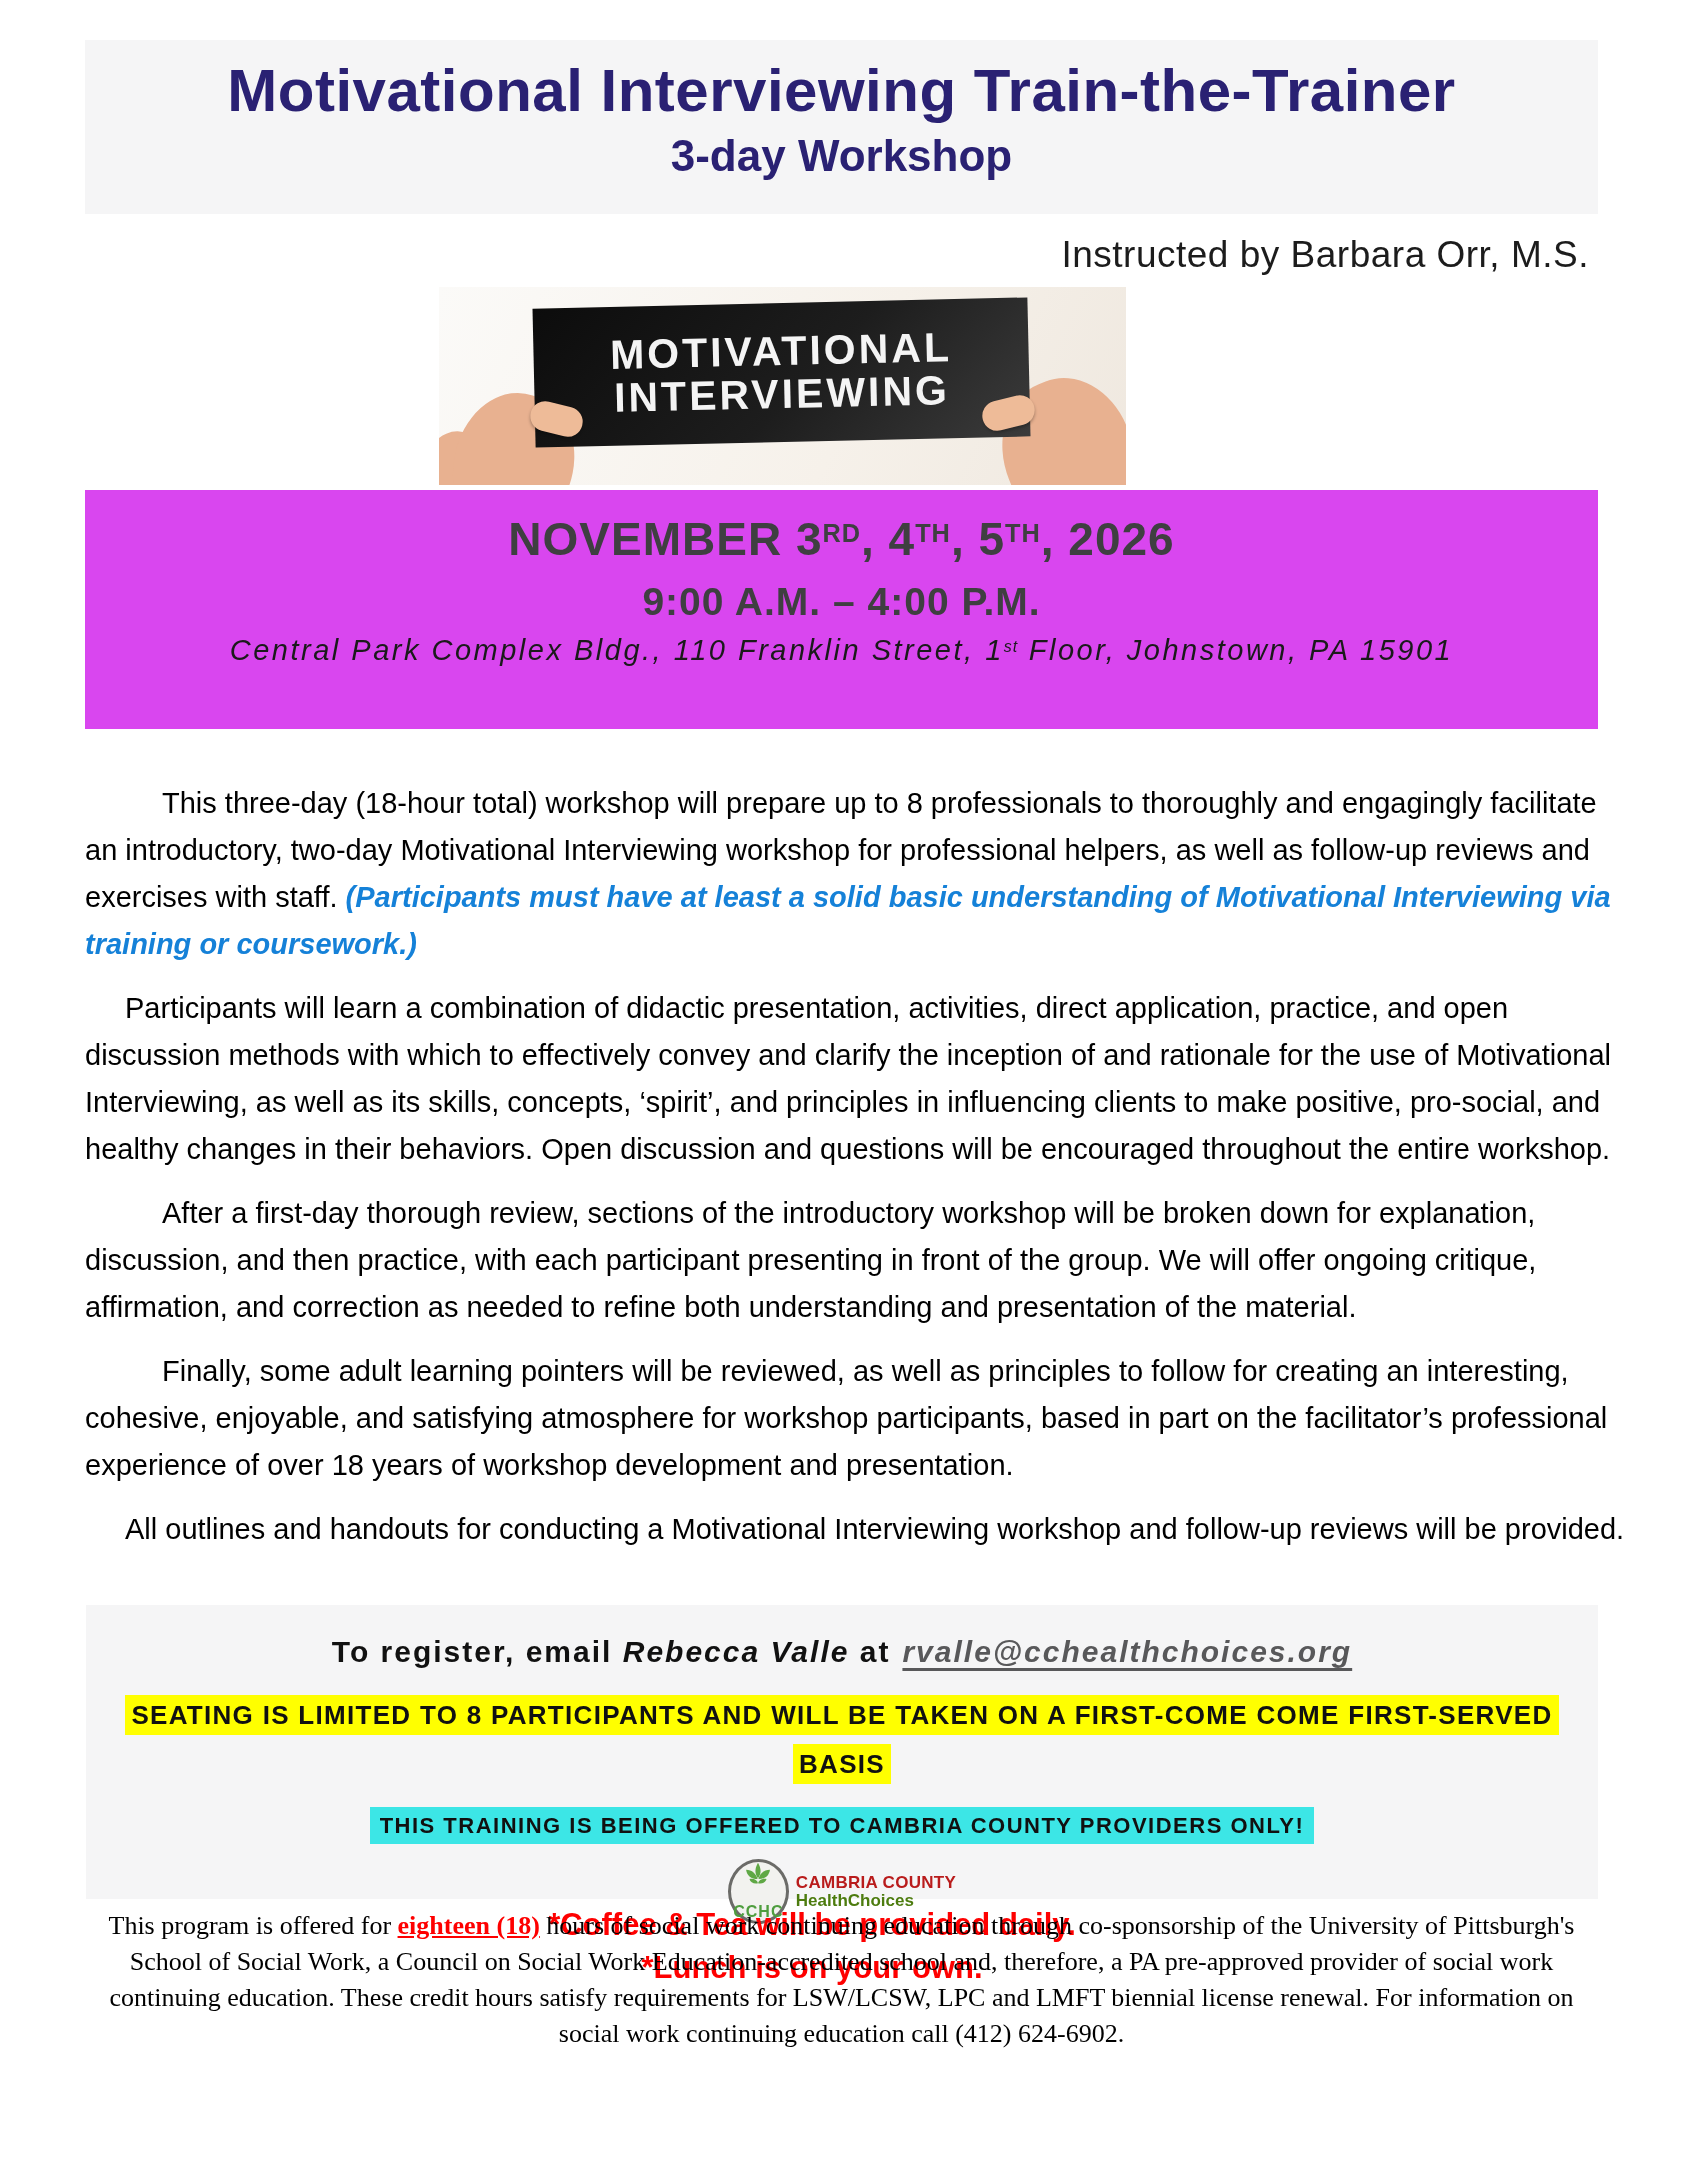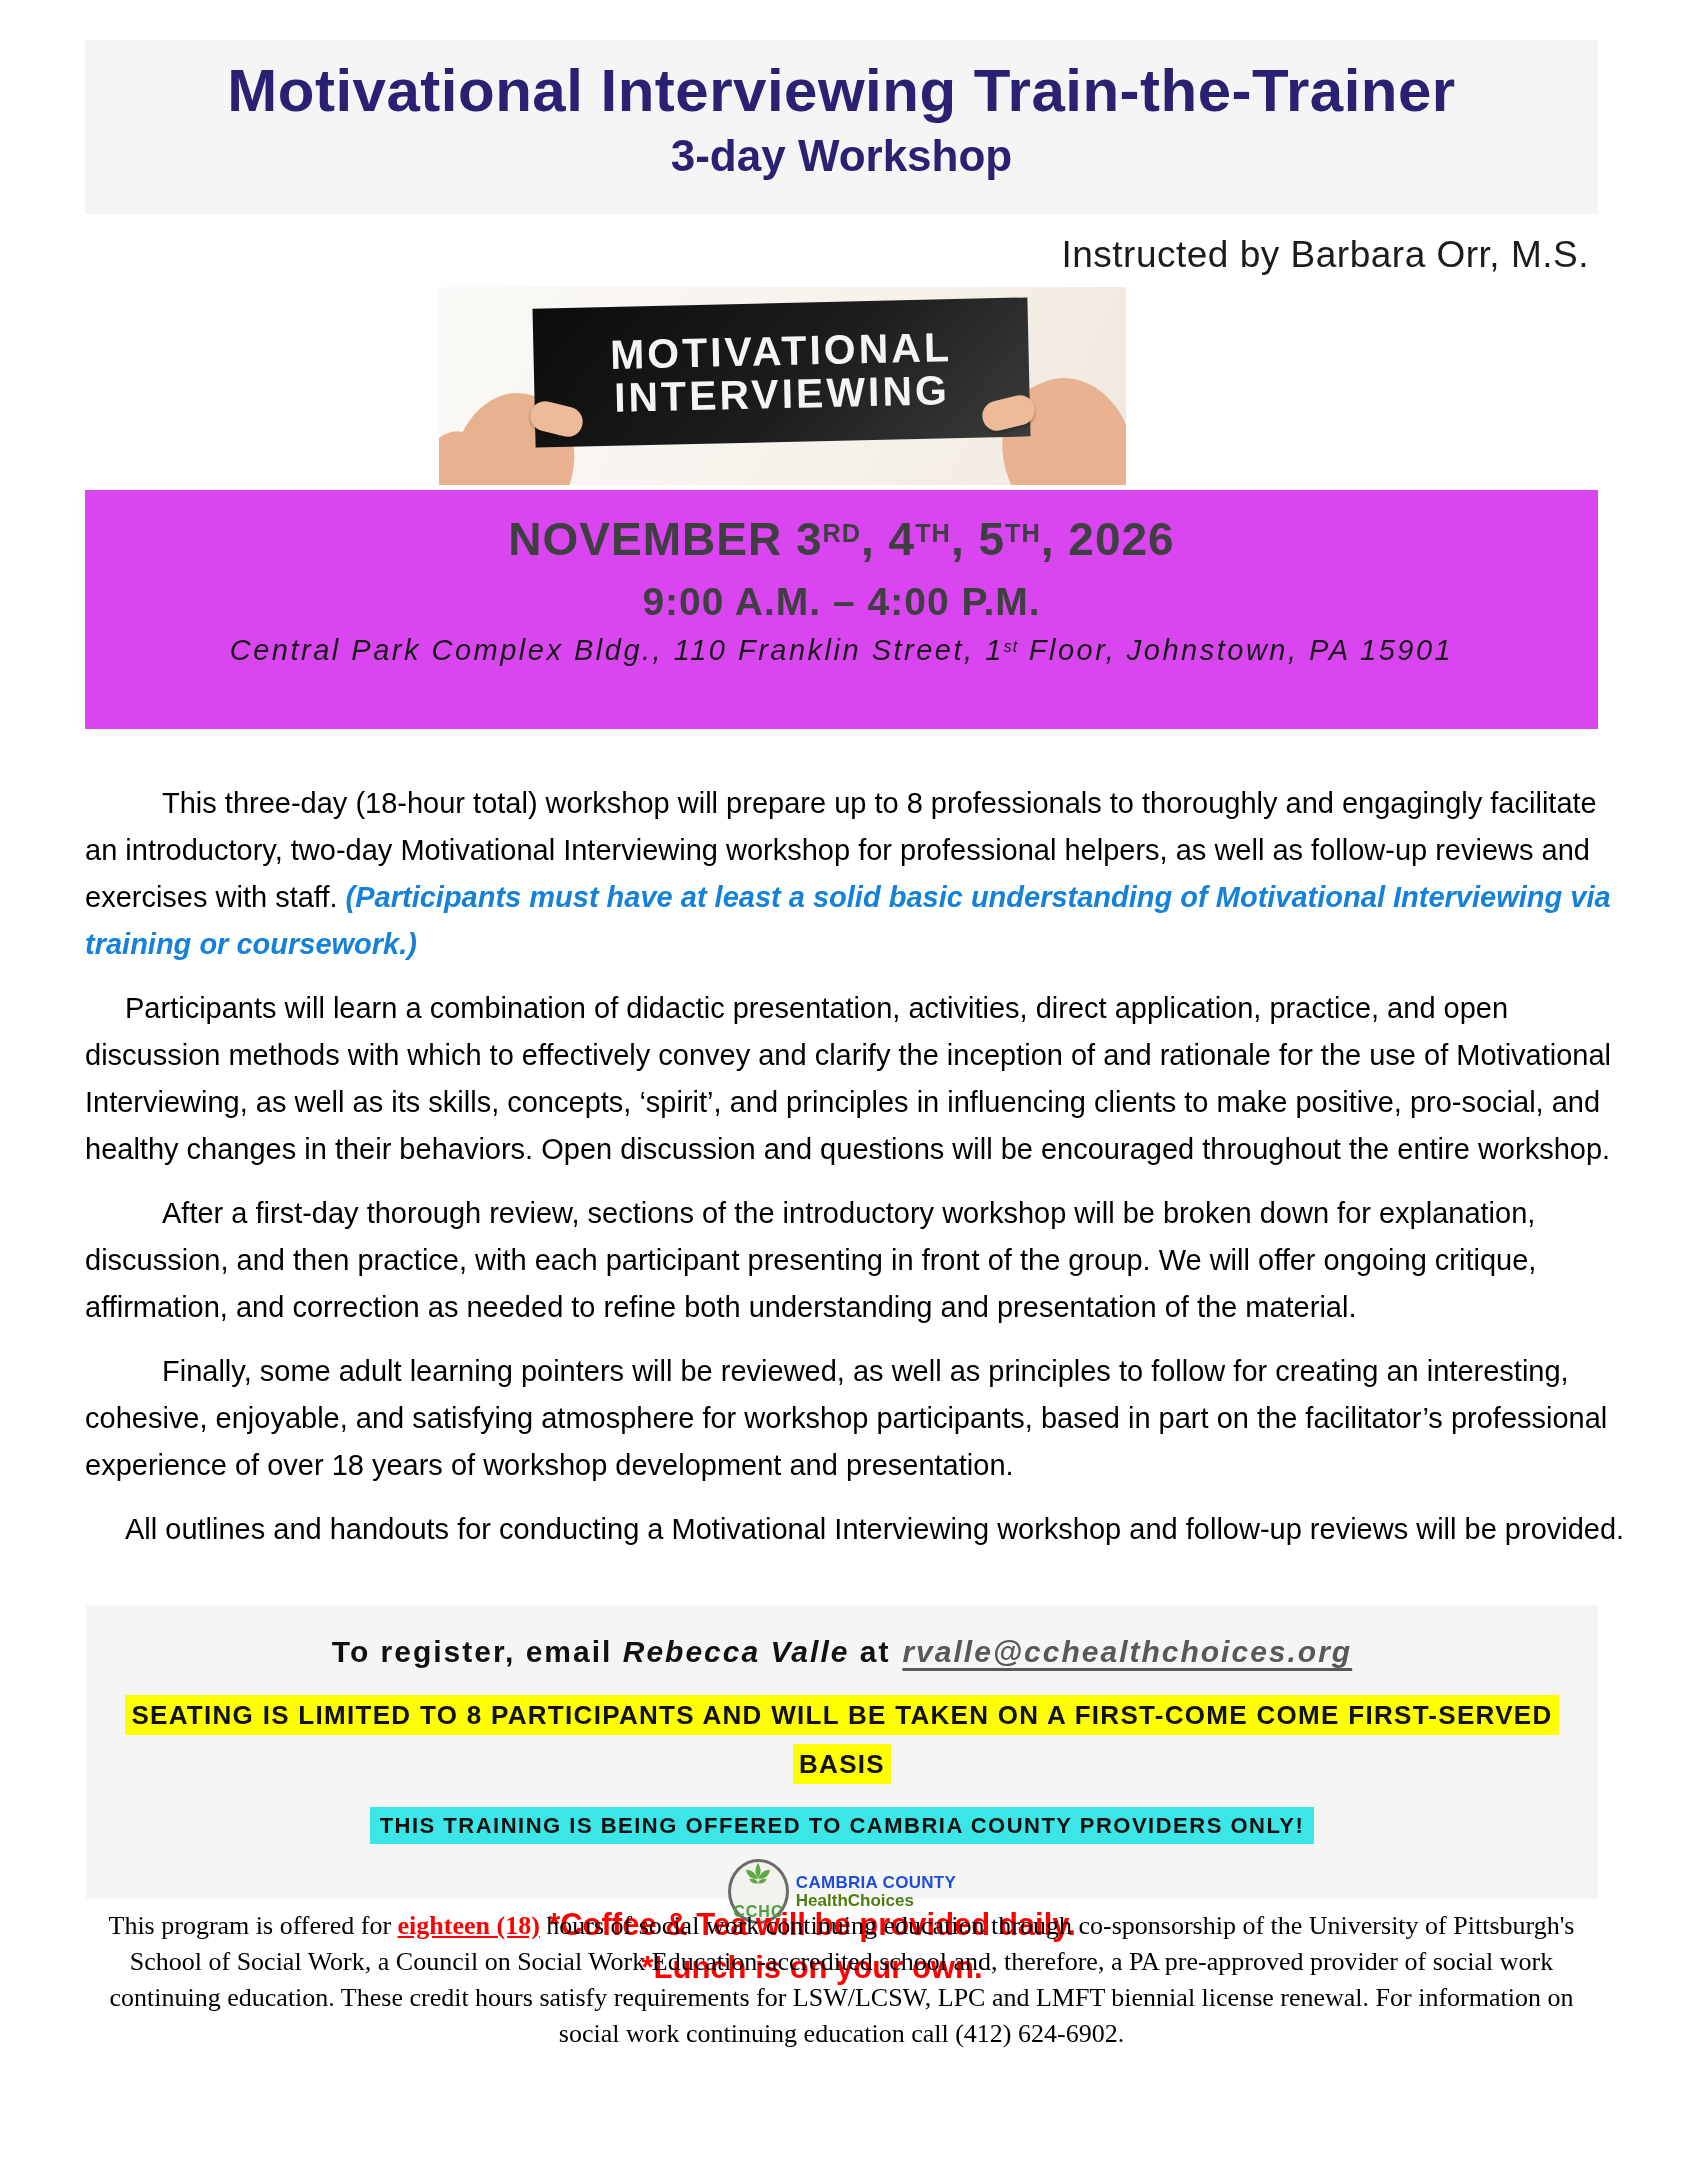--- a/index.html
+++ b/index.html
@@ -82,21 +82,21 @@
   .hl-cyan { background:#3ce6e6; padding:6px 10px; }
 
   .logo-row { margin:20px auto 0 auto; display:flex; align-items:center; justify-content:center; gap:7px; width:317px; }
   .logo-circle {
     width:61px; height:65px; border:3px solid #6b6b68; border-radius:50%;
     background:#f2f2ef; display:flex; flex-direction:column; align-items:center; justify-content:flex-start;
     box-sizing:border-box;
   }
   .logo-abbr { font-size:16px; font-weight:bold; color:#4f9e3e; letter-spacing:1px; margin-top:12px; }
   .logo-text { text-align:left; line-height:1.05; }
-  .logo-org1 { color:#1d4ed8; font-weight:bold; font-size:17px; letter-spacing:0.3px; }
+  .logo-org1 { color:#b91c1c; font-weight:bold; font-size:17px; letter-spacing:0.3px; }
   .logo-org2 { color:#4d7c0f; font-weight:bold; font-size:17px; }
 
   
   .notes { position:absolute; top:1907px; left:0; width:1624px; text-align:center; color:#fe0000; font-weight:bold; }
   .note-line { margin:0 0 7px 0; font-size:31px; }
 
   
   .footer {
     position:absolute; top:1908px; left:99px; width:1485px; text-align:center;
     font-family:"Liberation Serif", serif; font-size:26px; line-height:36px; color:#000000;

